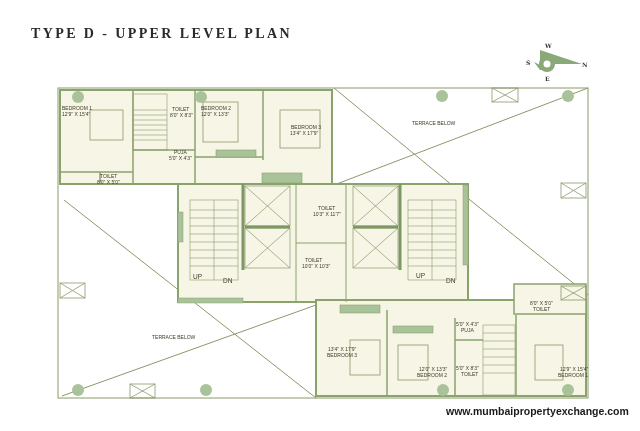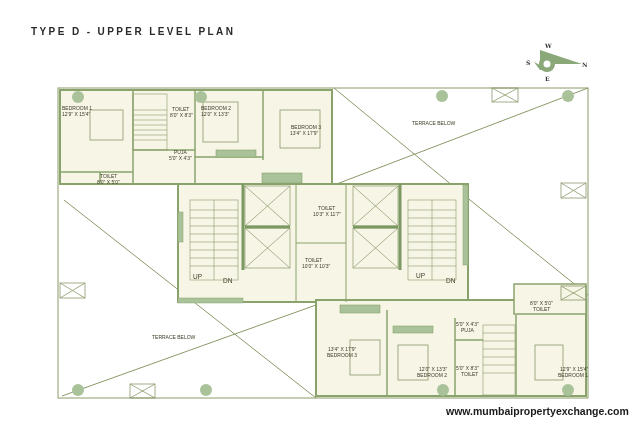--- a/index.html
+++ b/index.html
@@ -1,17 +1,17 @@
 <!DOCTYPE html>
 <html><head>
 <meta charset="utf-8">
 <style>
   html, body { margin:0; padding:0; background:#ffffff; }
   body { width:640px; height:431px; position:relative; overflow:hidden; font-family:"Liberation Sans", sans-serif; }
-  .title { position:absolute; left:31px; top:26px; font-family:Liberation Sans, sans-serif; font-weight:bold; font-size:10px; letter-spacing:2.4px; color:#2a2a2a; }
+  .title { position:absolute; left:31px; top:26px; font-family:Liberation Serif, serif; font-weight:bold; font-size:14px; letter-spacing:2.4px; color:#2a2a2a; }
   .compass { position:absolute; left:520px; top:40px; width:70px; height:42px; }
   .plan { position:absolute; left:0; top:0; width:640px; height:431px; }
   .lbl { font-family:"Liberation Sans", sans-serif; font-size:5px; fill:#3d3d2a; }
   .lbl2 { font-family:"Liberation Sans", sans-serif; font-size:6.5px; fill:#3d3d2a; }
   .watermark { position:absolute; left:446px; top:405px; font-family:"Liberation Sans", sans-serif; font-weight:bold; font-size:10.5px; color:#1a1a1a;text-align:center; }
 </style>
 </head>
 <body>
 
 <div class="title">TYPE D - UPPER LEVEL PLAN</div>

